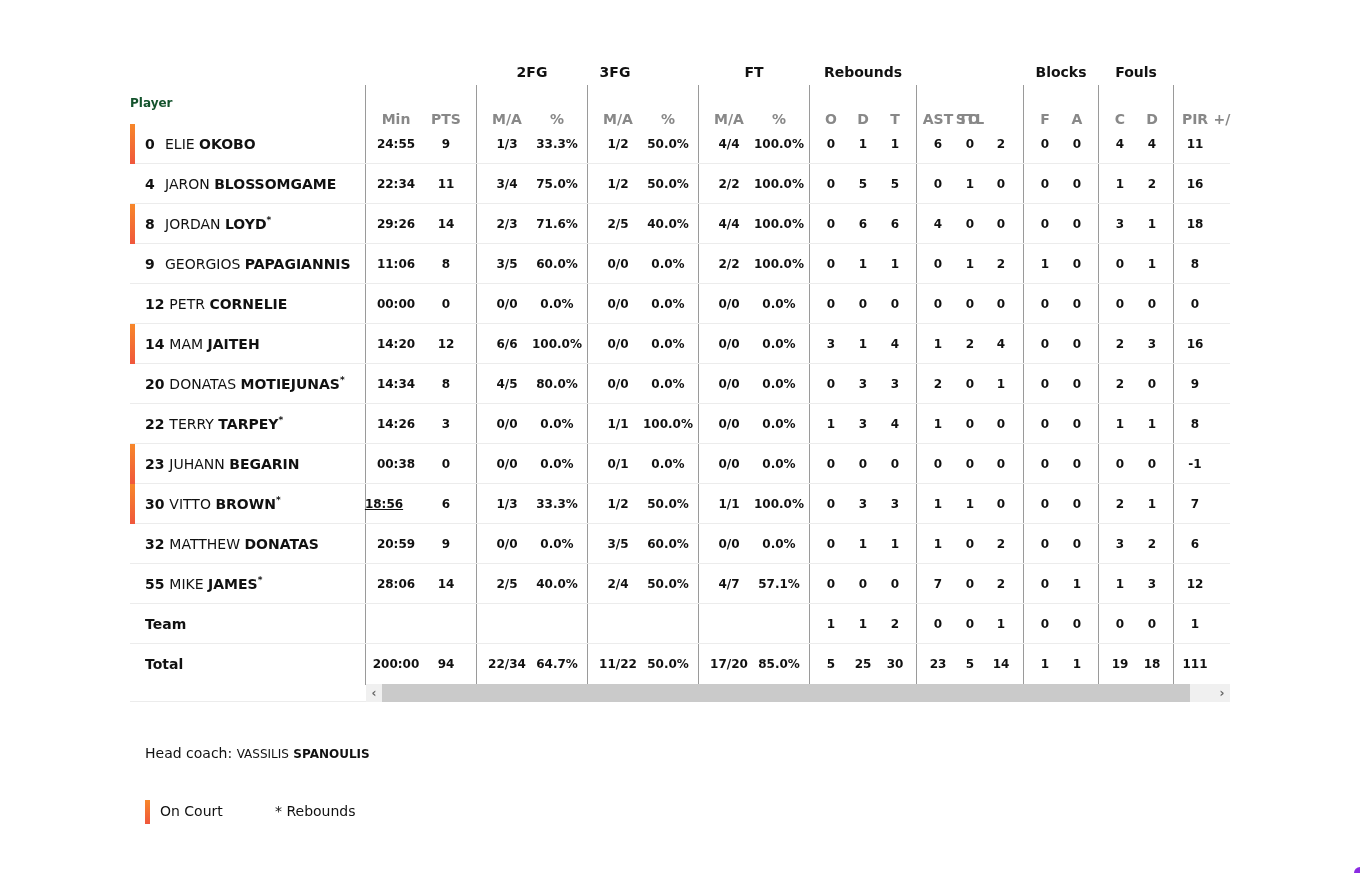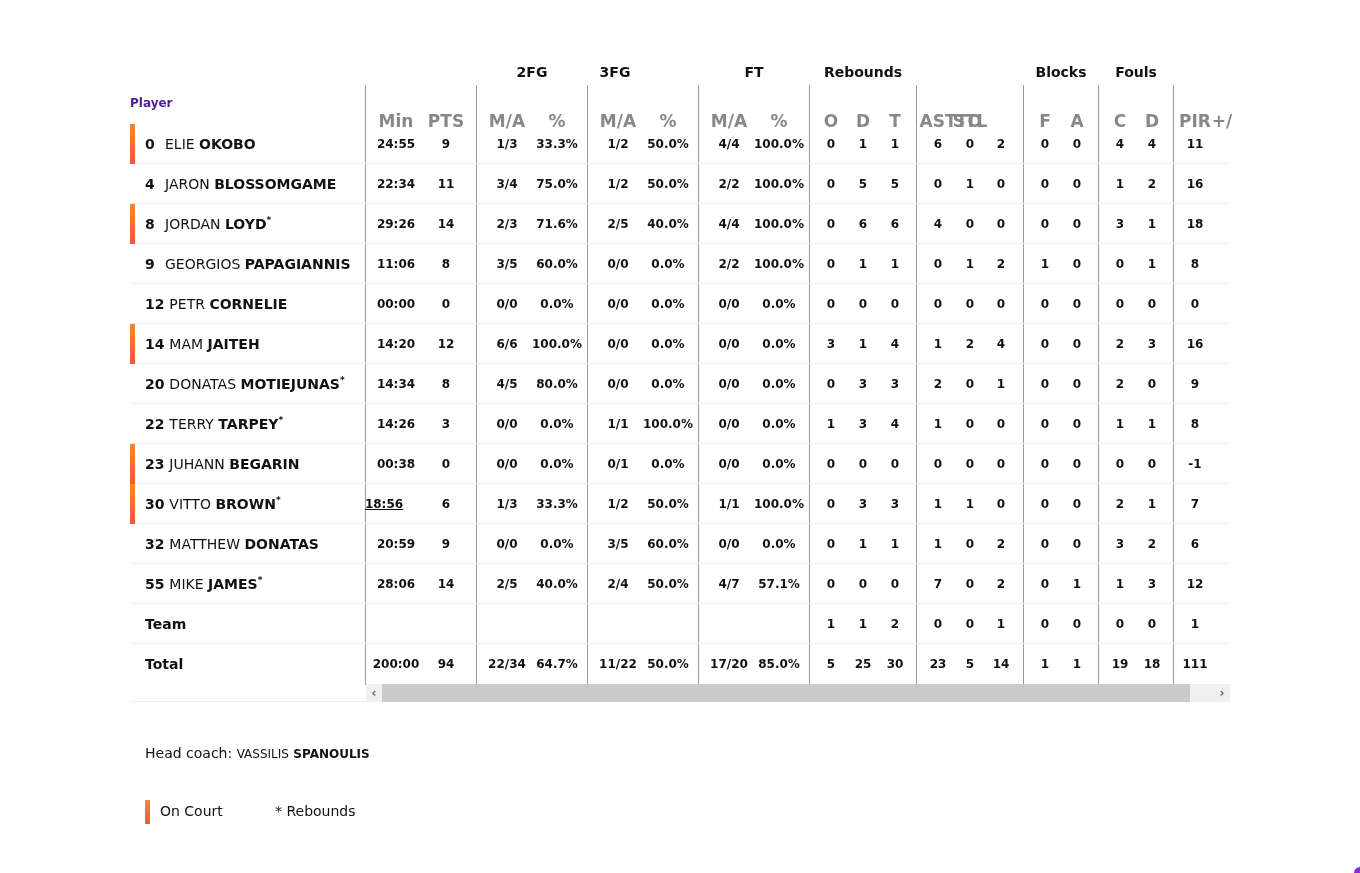--- a/index.html
+++ b/index.html
@@ -8,33 +8,33 @@
     font-family: "DejaVu Sans", "Liberation Sans", sans-serif; color:#111;
   }
   .frame { position:absolute; left:0; top:0; width:1360px; height:873px; border-radius:10px; background:#fff; }
   .corner-accent { position:absolute; right:0; bottom:0; width:6px; height:6px; background:#8a2be2; border-top-left-radius:6px; }
 
   .box-wrap { position:absolute; left:130px; top:58px; width:1100px; }
 
   
   .group-row { position:absolute; top:0; left:0; height:28px; width:1100px; }
   .group-h { position:absolute; top:6px; font-weight:bold; font-size:14px; color:#111; text-align:center; transform:translateX(-50%); white-space:nowrap; }
-  .player-h { position:absolute; top:38px; left:0; font-size:12px; font-weight:bold; color:#4c1d95; }
+  .player-h { position:absolute; top:38px; left:0; font-size:12px; font-weight:bold; color:#14532d; }
 
   .row { position:absolute; left:0; width:1100px; height:40px; border-bottom:1px solid #ececec; box-sizing:border-box; }
   .onbar { position:absolute; left:0; top:0; width:5px; height:40px; background:linear-gradient(#f7872a, #f0573c); }
   .pname { position:absolute; left:15px; top:12px; font-size:14px; white-space:nowrap; color:#111; }
   .pname .num { font-weight:bold; display:inline-block; }
   .pname .first { font-weight:normal; }
   .pname .last { font-weight:bold; }
   .pname .star { font-weight:bold; font-size:9px; vertical-align:top; position:relative; top:-1px; }
   .label-bold { position:absolute; left:15px; top:12px; font-size:14px; font-weight:bold; }
 
   .cell { position:absolute; top:13px; font-size:12px; font-weight:bold; text-align:center; transform:translateX(-50%); white-space:nowrap; color:#111; }
-  .sub-h { position:absolute; top:53px; font-size:17px; font-weight:bold; color:#888; text-align:center; transform:translateX(-50%); white-space:nowrap; }
+  .sub-h { position:absolute; top:53px; font-size:14px; font-weight:bold; color:#888; text-align:center; transform:translateX(-50%); white-space:nowrap; }
 
   .vsep { position:absolute; top:27px; width:1px; height:600px; background:#9a9a9a; }
 
   
   .scrollbar { position:absolute; left:236px; top:626px; width:864px; height:18px; background:#f0f0f0; }
   .scroll-thumb { position:absolute; left:16px; top:0; height:18px; width:808px; background:#cacaca; }
   .scroll-left, .scroll-right { position:absolute; top:0; width:16px; height:18px; font-size:12px; line-height:18px; color:#666; text-align:center; font-weight:bold; }
   .scroll-left { left:0; }
   .scroll-right { right:0; }
   .bottom-line { position:absolute; left:0; top:643px; width:1100px; height:1px; background:#ececec; }

